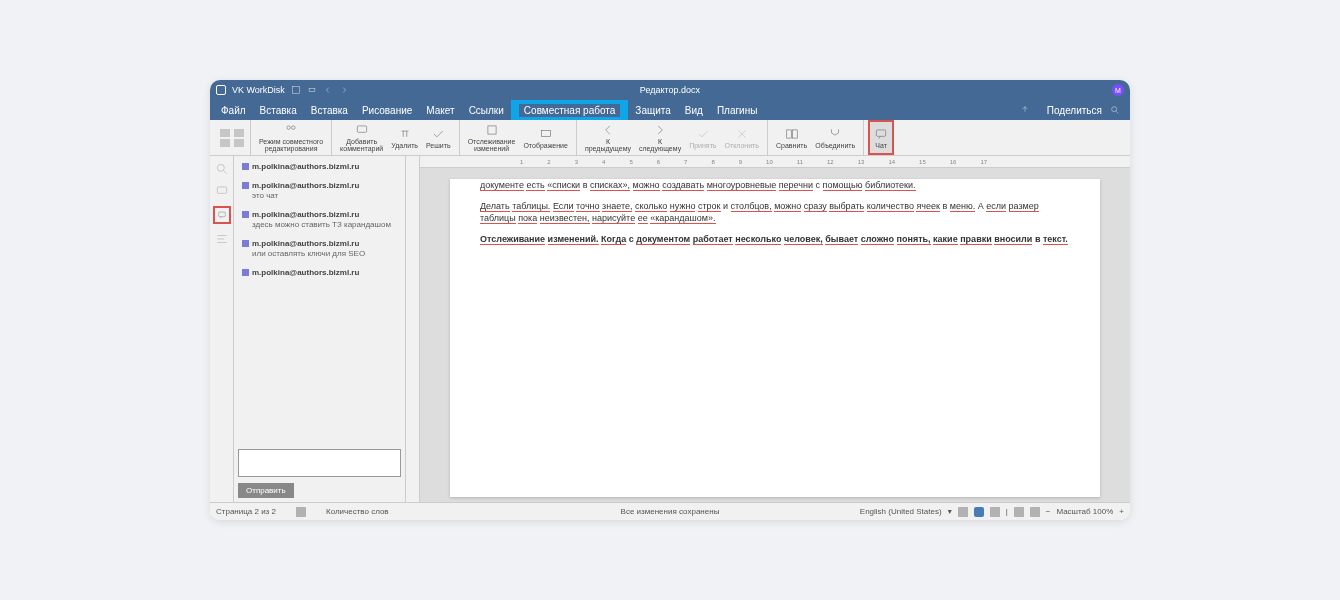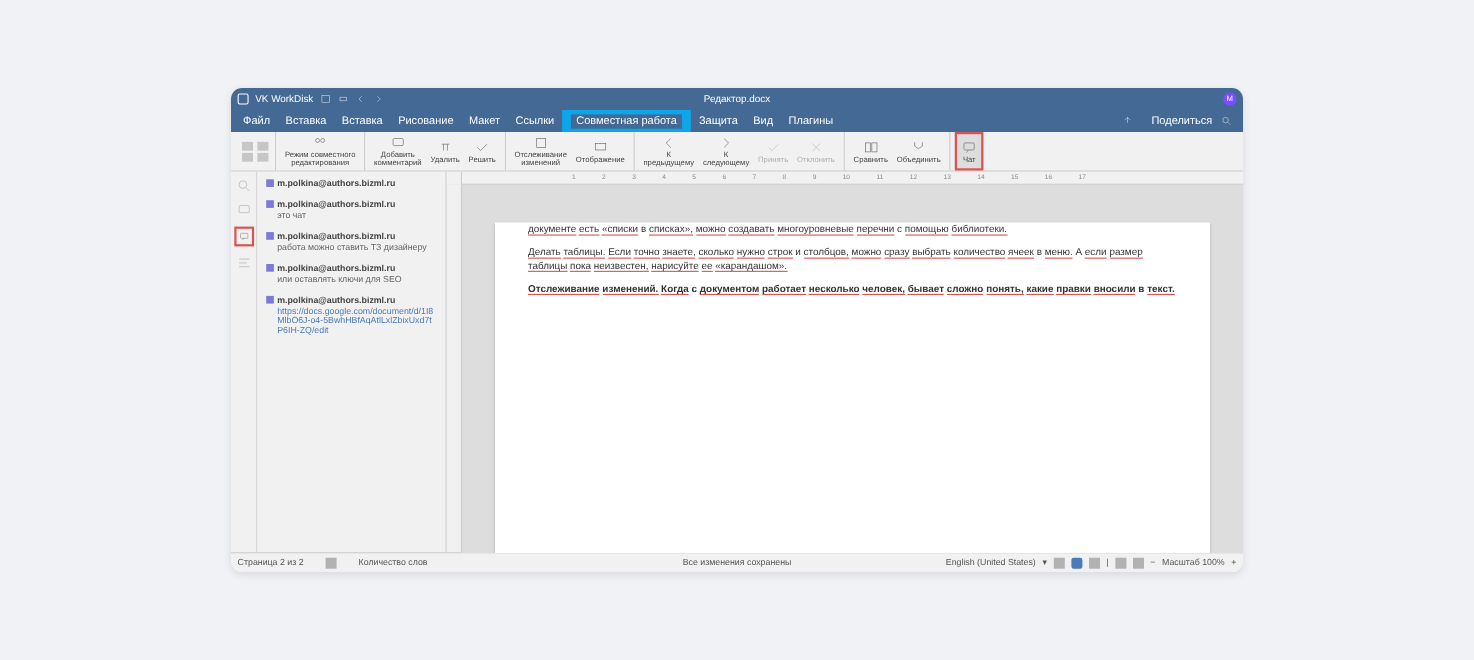--- a/index.html
+++ b/index.html
@@ -43,21 +43,21 @@
 .vruler-spacer { width: 14px; background: #f1f1f1; border-right: 1px solid #ccc; }
 .ruler-row { display: flex; height: 12px; }
 .ruler { flex: 1; background: #f1f1f1; border-bottom: 1px solid #ccc; font-size: 6px; color: #888; display: flex; align-items: center; padding-left: 100px; gap: 24px; overflow: hidden; }
 .doc-scroll { flex: 1; display: flex; overflow: hidden; }
 .vruler { width: 14px; background: #f1f1f1; border-right: 1px solid #ccc; }
 .page-wrap { flex: 1; background: #ddd; padding: 8px 30px; overflow: auto; }
 .page { background: #fff; width: 100%; min-height: 100%; padding: 0 30px 20px 30px; position: relative; box-shadow: 0 1px 3px rgba(0,0,0,0.2); }
 .page-header { position: relative; height: 60px; }
 .blue-shape { position: absolute; left: 0; top: -10px; width: 280px; height: 80px; background: #5b87b8; clip-path: polygon(0 0, 100% 0, 85% 100%, 15% 100%); }
 .text-box { position: absolute; right: -10px; top: -10px; background: #fff; border: 1px solid #ccc; border-radius: 3px; padding: 4px 12px; font-size: 22px; font-family: serif; }
-.doc-text { font-size: 9px; line-height: 1.4; color: #333; margin-top: 26px; }
+.doc-text { font-size: 9px; line-height: 1.4; color: #333; margin-top: 3px; }
 .doc-text p { margin-bottom: 8px; }
 .underline-red { border-bottom: 1px solid #d9534f; }
 .bold { font-weight: bold; }
 .statusbar { height: 18px; background: #f1f1f1; border-top: 1px solid #ccc; display: flex; align-items: center; font-size: 8px; color: #555; padding: 0 6px; }
 .status-left { display: flex; gap: 20px; align-items: center; }
 .status-center { position: absolute; left: 50%; transform: translateX(-50%); }
 .status-right { margin-left: auto; display: flex; align-items: center; gap: 6px; justify-content: flex-end; }
 .status-icon { width: 10px; height: 10px; background: #888; opacity: 0.6; }
 .status-icon.blue { background: #4a7ab8; opacity: 1; border-radius: 2px; }
 .small-svg { width: 10px; height: 10px; stroke: #666; fill: none; }
@@ -257,36 +257,39 @@
               <span class="user-square"></span>
               <span>m.polkina@authors.bizml.ru</span>
             </div>
           <div class="chat-text">это чат</div>
         </div>
         <div class="chat-msg">
           <div class="chat-user">
               <span class="user-square"></span>
               <span>m.polkina@authors.bizml.ru</span>
             </div>
-          <div class="chat-text">работа можно ставить ТЗ дизайнеру</div>
+          <div class="chat-text">здесь можно ставить ТЗ карандашом</div>
         </div>
         <div class="chat-msg">
           <div class="chat-user">
               <span class="user-square"></span>
               <span>m.polkina@authors.bizml.ru</span>
             </div>
           <div class="chat-text">или оставлять ключи для SEO</div>
         </div>
         <div class="chat-msg">
           <div class="chat-user">
               <span class="user-square"></span>
               <span>m.polkina@authors.bizml.ru</span>
             </div>
-          <div class="chat-text chat-link">https://docs.google.com/document/d/1I8MlbO6J-o4-5BwhHBfAqAtlLxlZbixUxd7tP6IH-ZQ/edit</div>
-        </div>
+        </div>
+      </div>
+      <div class="chat-input-area">
+        <textarea class="chat-textarea" style=""></textarea>
+        <button class="send-btn">Отправить</button>
       </div>
     </div>
 
     <div class="doc-area">
       <div class="ruler-row">
         <div class="vruler-spacer"></div>
         <div class="ruler">
           <span>1</span>
             <span>2</span>
             <span>3</span>

